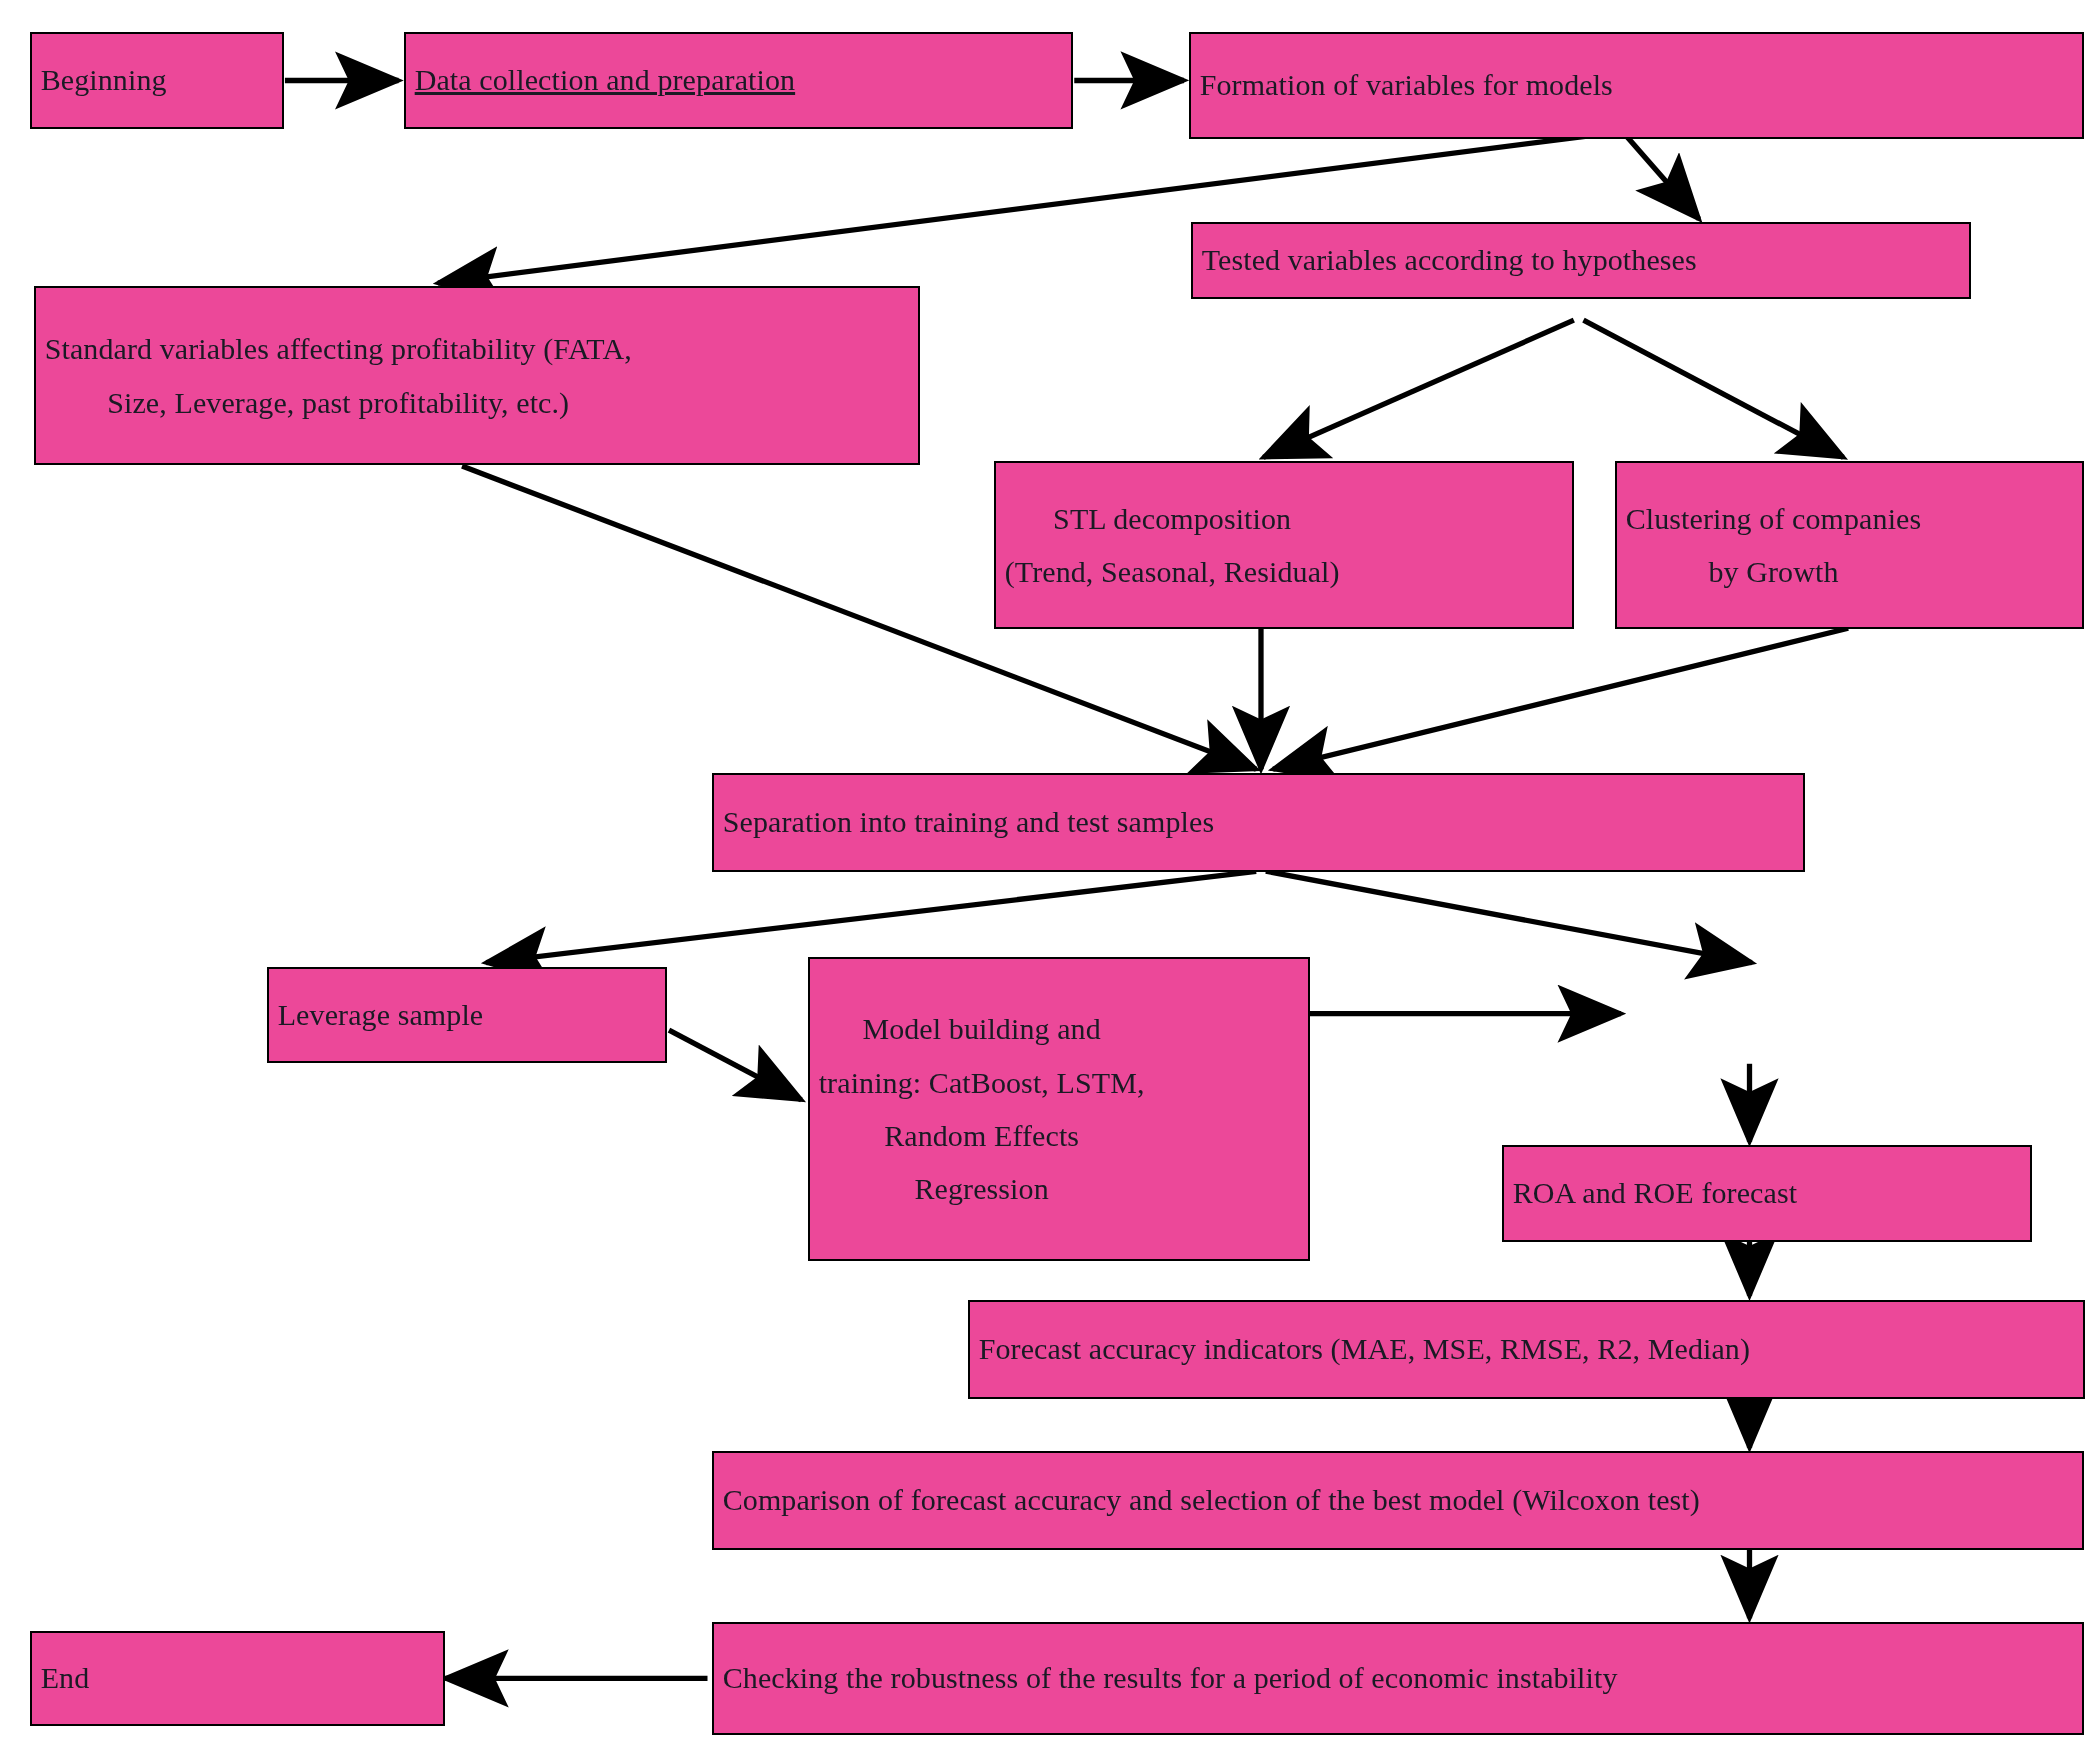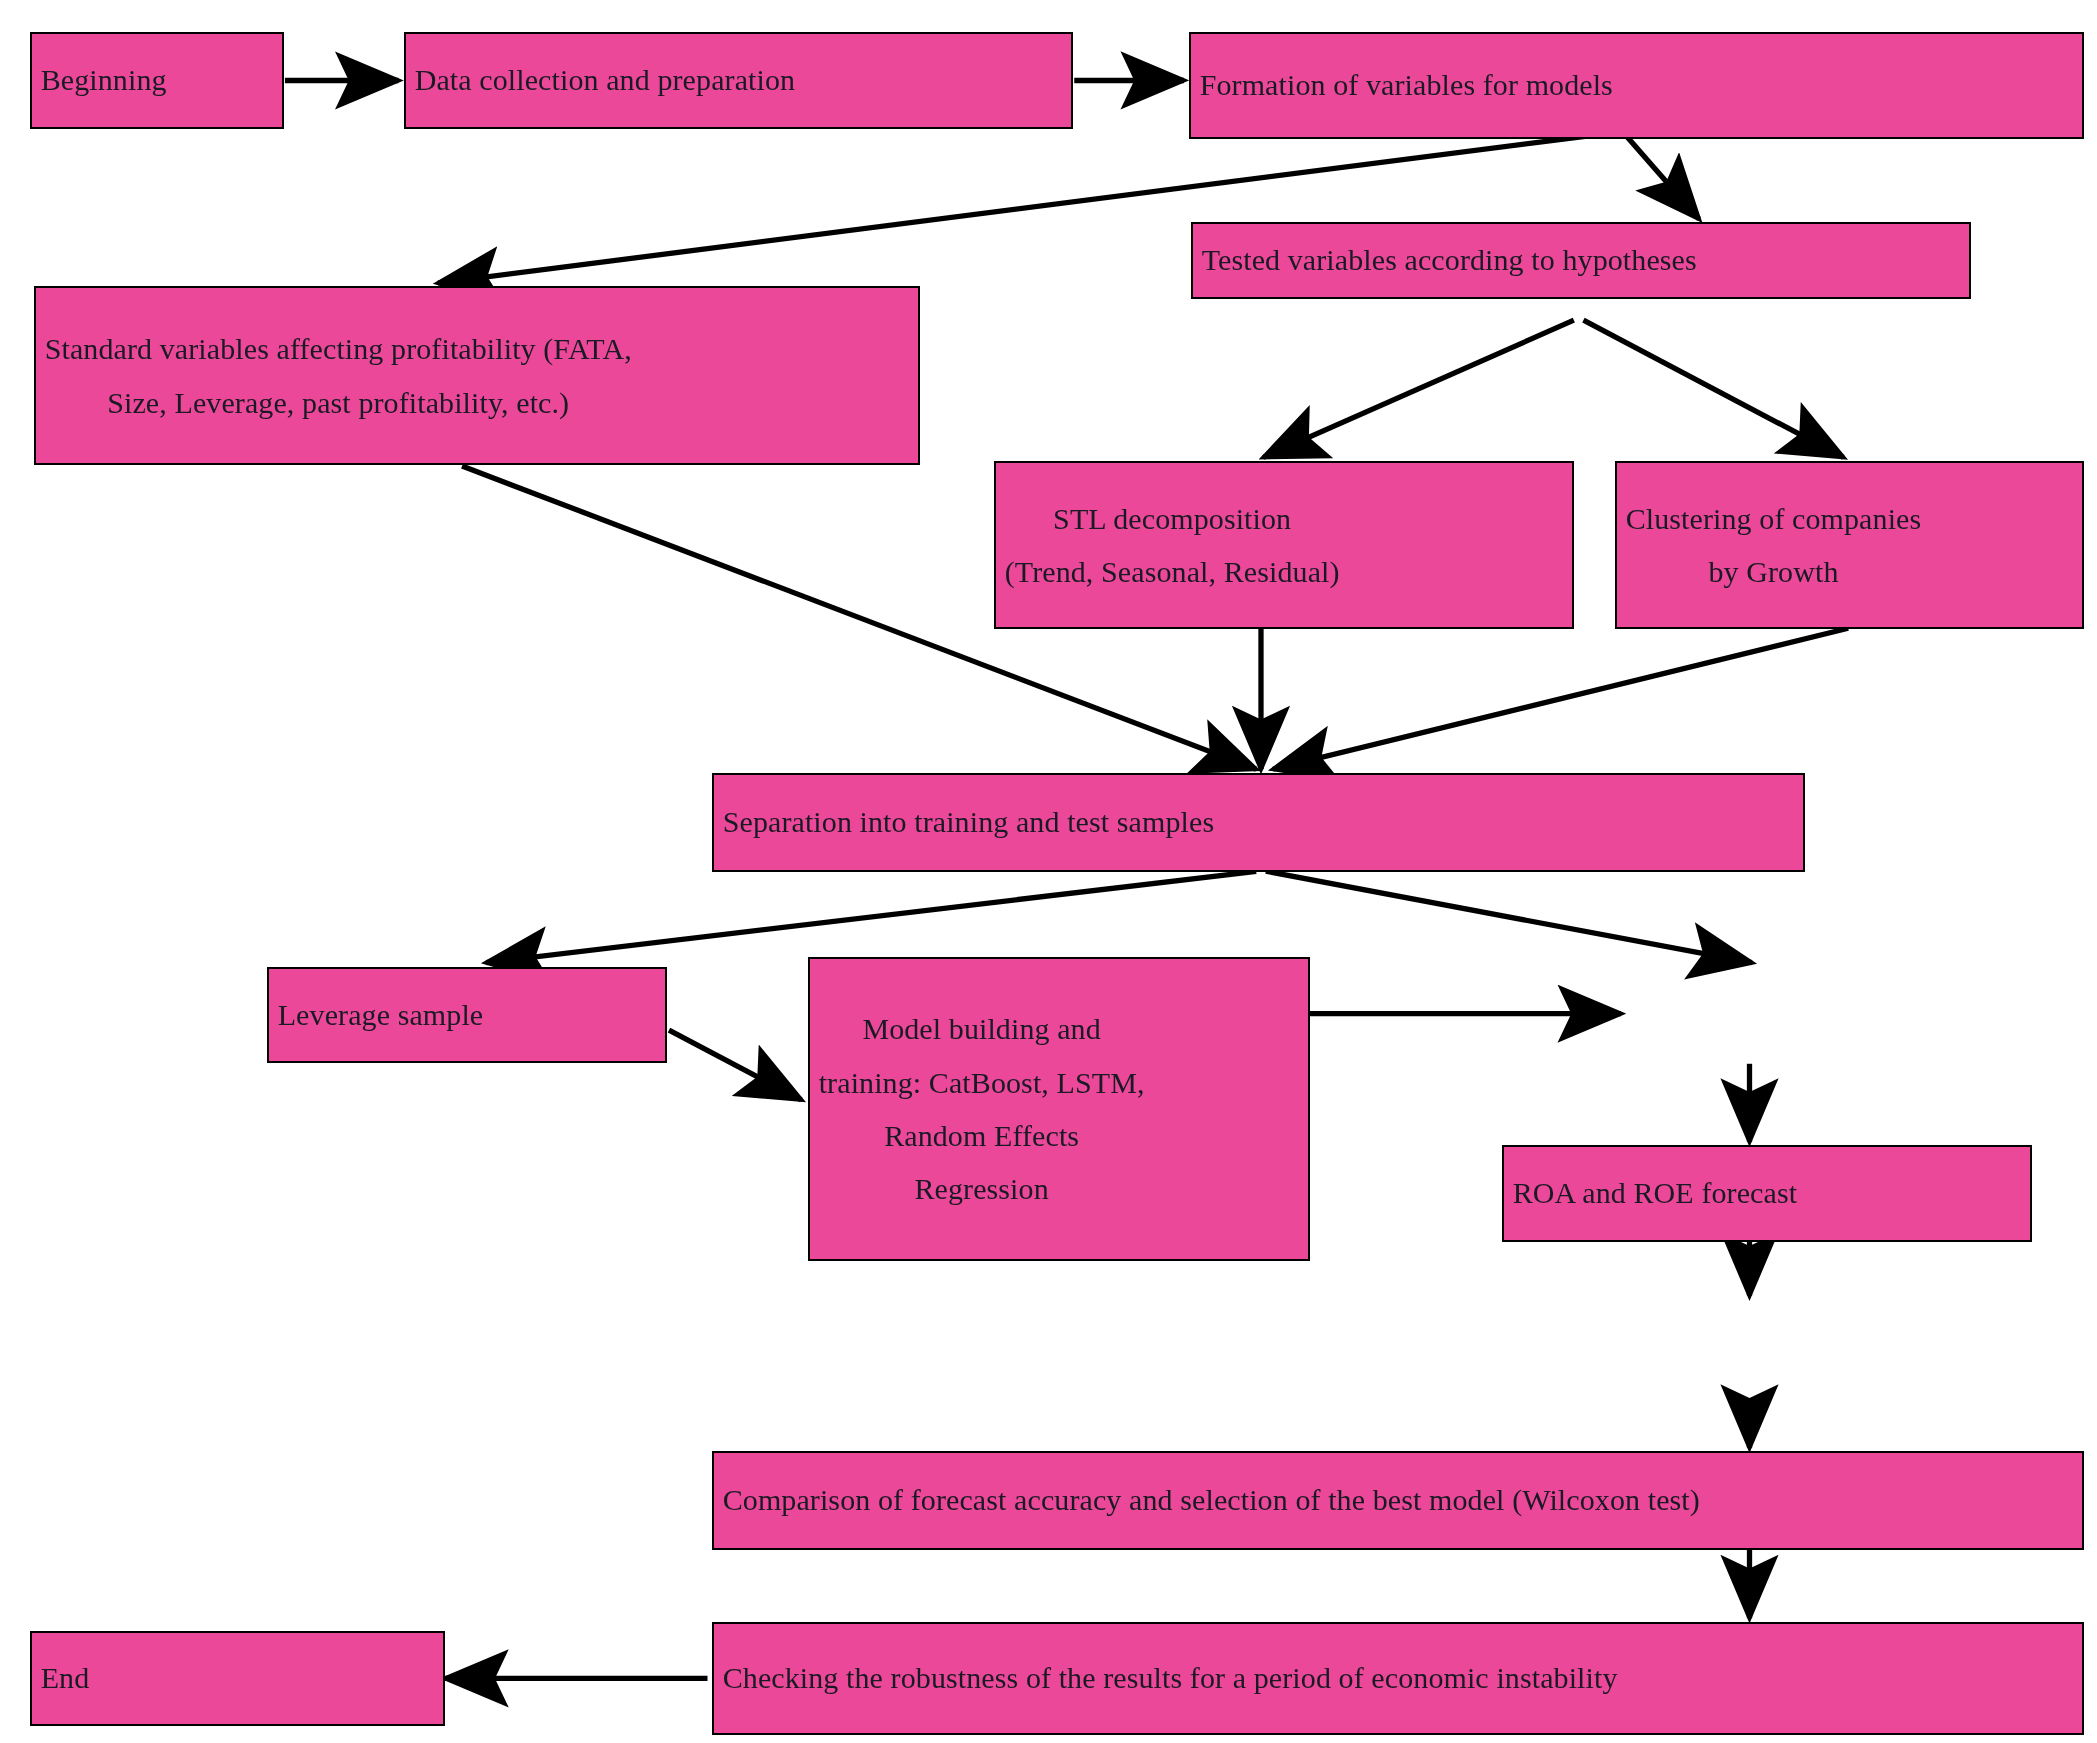--- a/index.html
+++ b/index.html
@@ -96,21 +96,21 @@
       <line x1="3635" y1="3220" x2="3635" y2="3362"></line>
 
       <line x1="1470" y1="3487" x2="925" y2="3487"></line>
     </g>
   </svg>
 
   <div class="node" style="left:30px; top:32px; width:254px; height:97px;">
     <span class="label">Beginning</span>
   </div>
 
-  <div class="node" style="left:404px; top:32px; width:669px; height:97px;">
+  <div class="node" style="left:404px; top:32px; width:669px; height:97px;text-decoration:underline;">
     <span class="label">Data collection and preparation</span>
   </div>
 
   <div class="node" style="left:1189px; top:32px; width:895px; height:107px;">
     <span class="label">Formation of variables for models</span>
   </div>
 
   <div class="node tall" style="left:34px; top:286px; width:886px; height:179px;">
     <span class="label">Standard variables affecting profitability (FATA,
 Size, Leverage, past profitability, etc.)</span>
@@ -143,20 +143,23 @@
 training: CatBoost, LSTM,
 Random Effects
 Regression</span>
   </div>
 
 
   <div class="node" style="left:1485px; top:1145px; width:530px; height:97px;margin-left:17px;">
     <span class="label">ROA and ROE forecast</span>
   </div>
 
+  <div class="node" style="left:968px; top:1300px; width:1117px; height:99px;">
+    <span class="label">Forecast accuracy indicators (MAE, MSE, RMSE, R2, Median)</span>
+  </div>
 
   <div class="node" style="left:712px; top:1451px; width:1372px; height:99px;">
     <span class="label">Comparison of forecast accuracy and selection of the best model (Wilcoxon test)</span>
   </div>
 
   <div class="node" style="left:712px; top:1622px; width:1372px; height:113px;">
     <span class="label">Checking the robustness of the results for a period of economic instability</span>
   </div>
 
   <div class="node" style="left:30px; top:1631px; width:415px; height:95px;">

